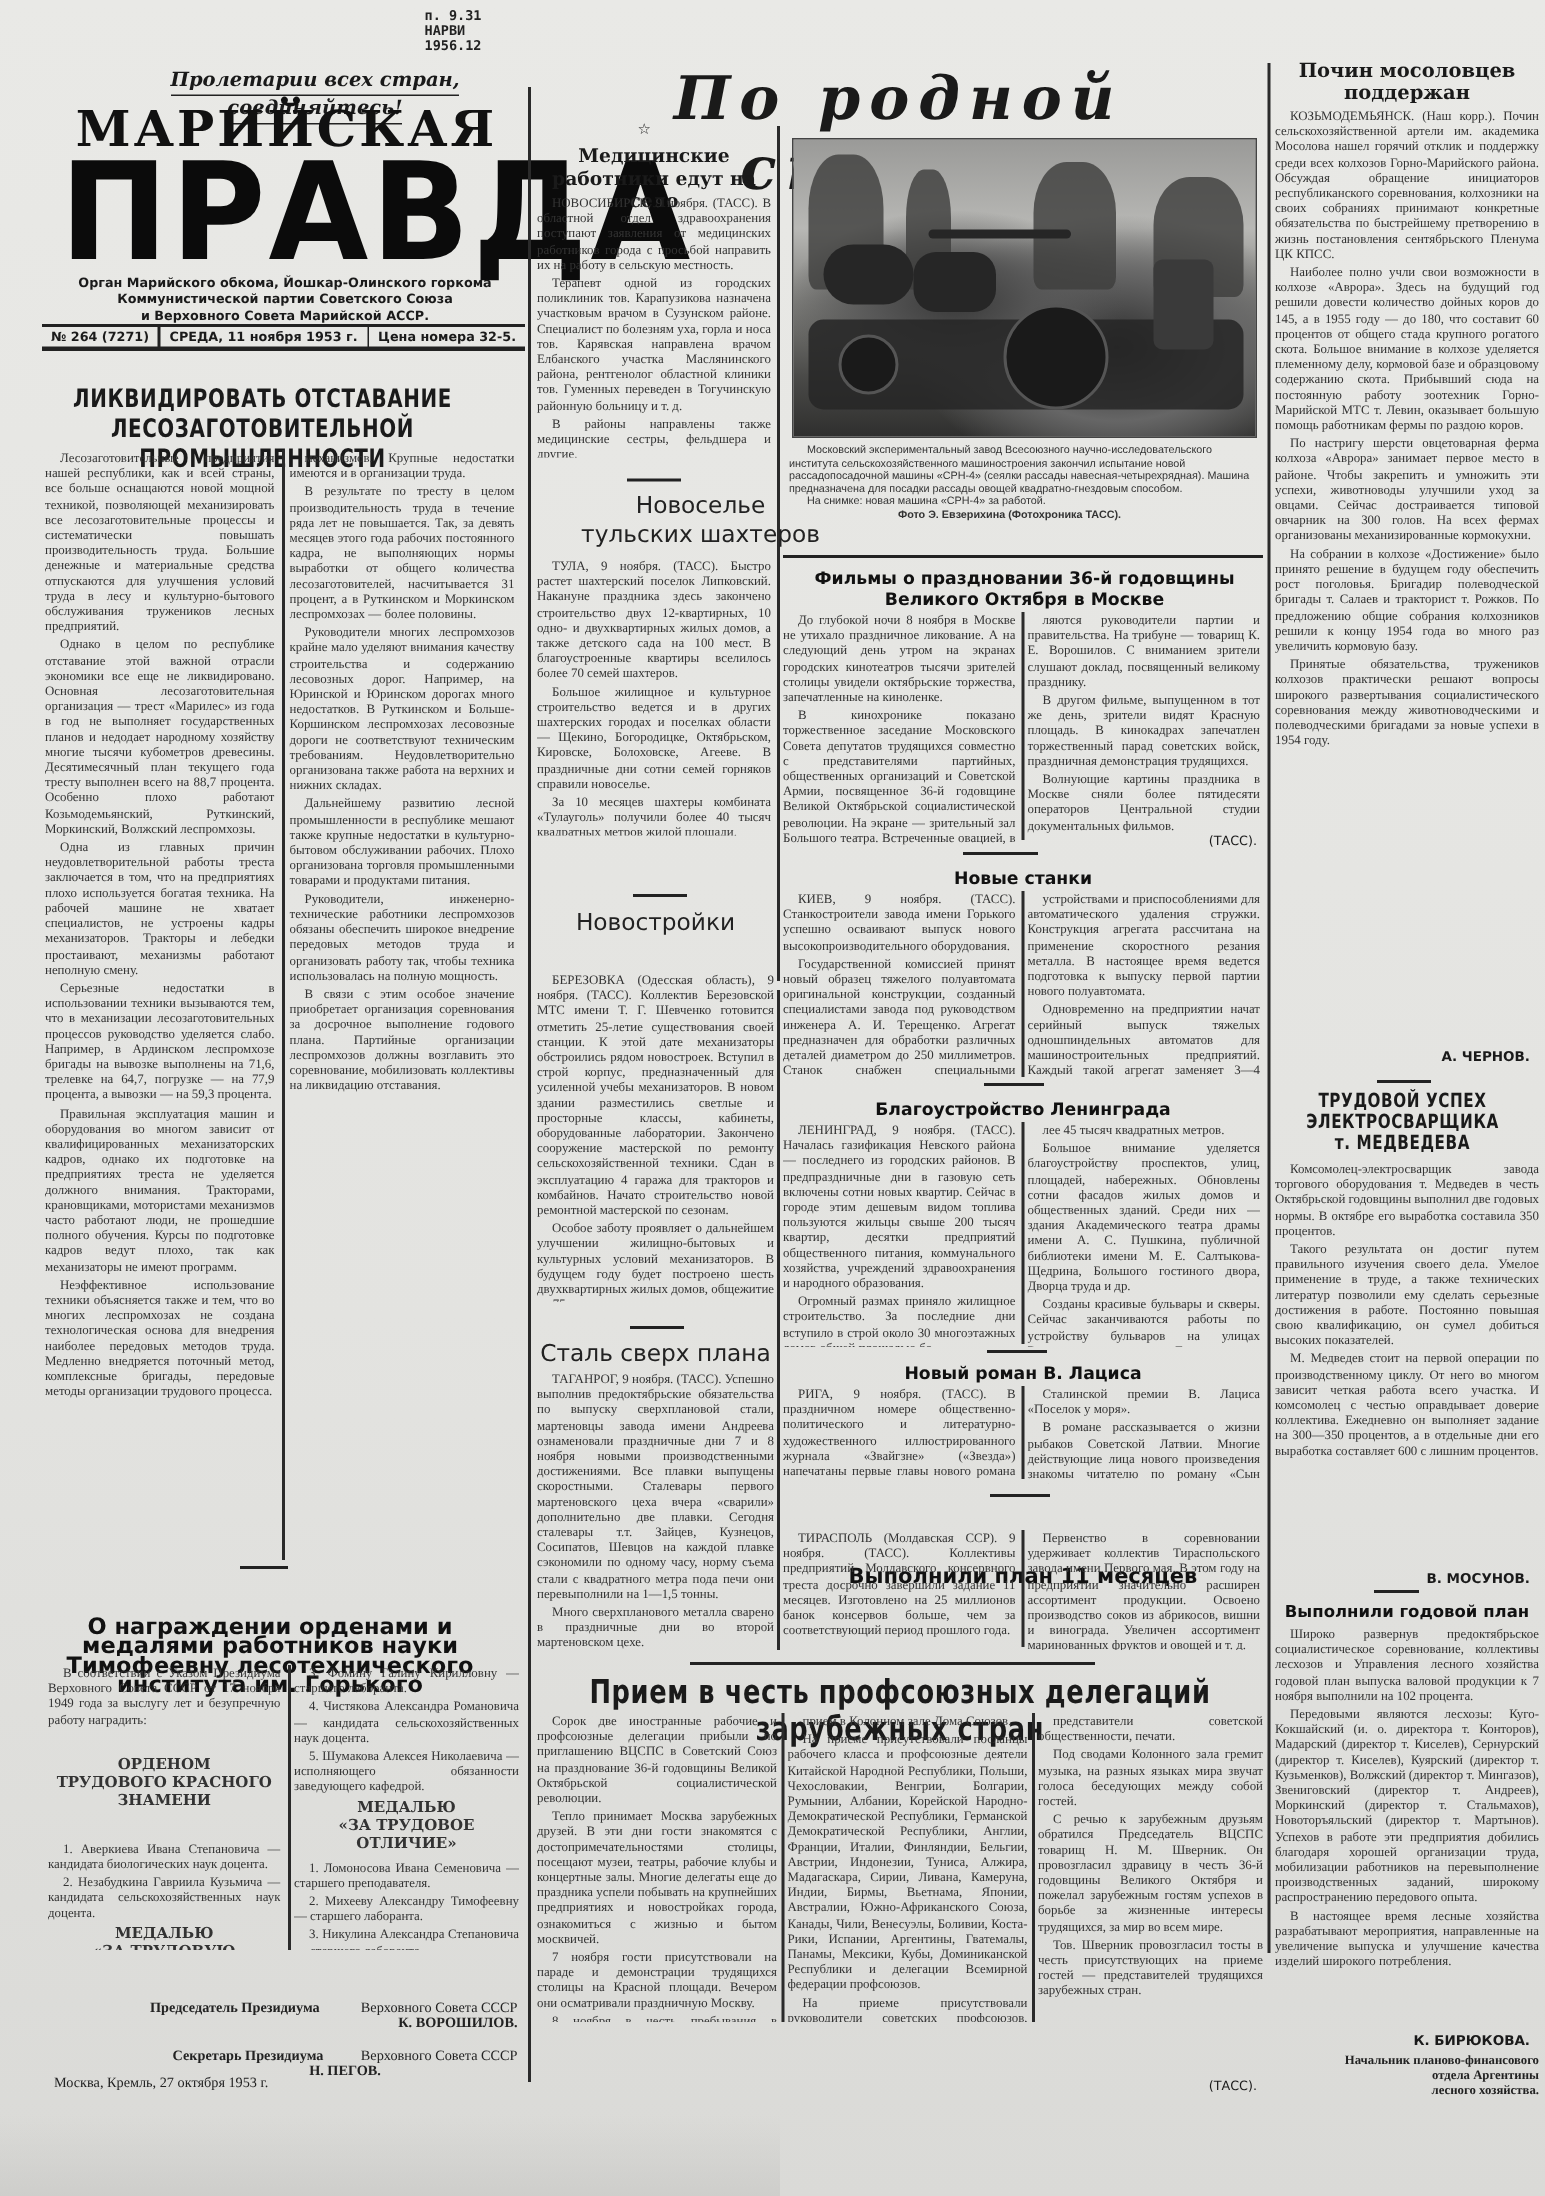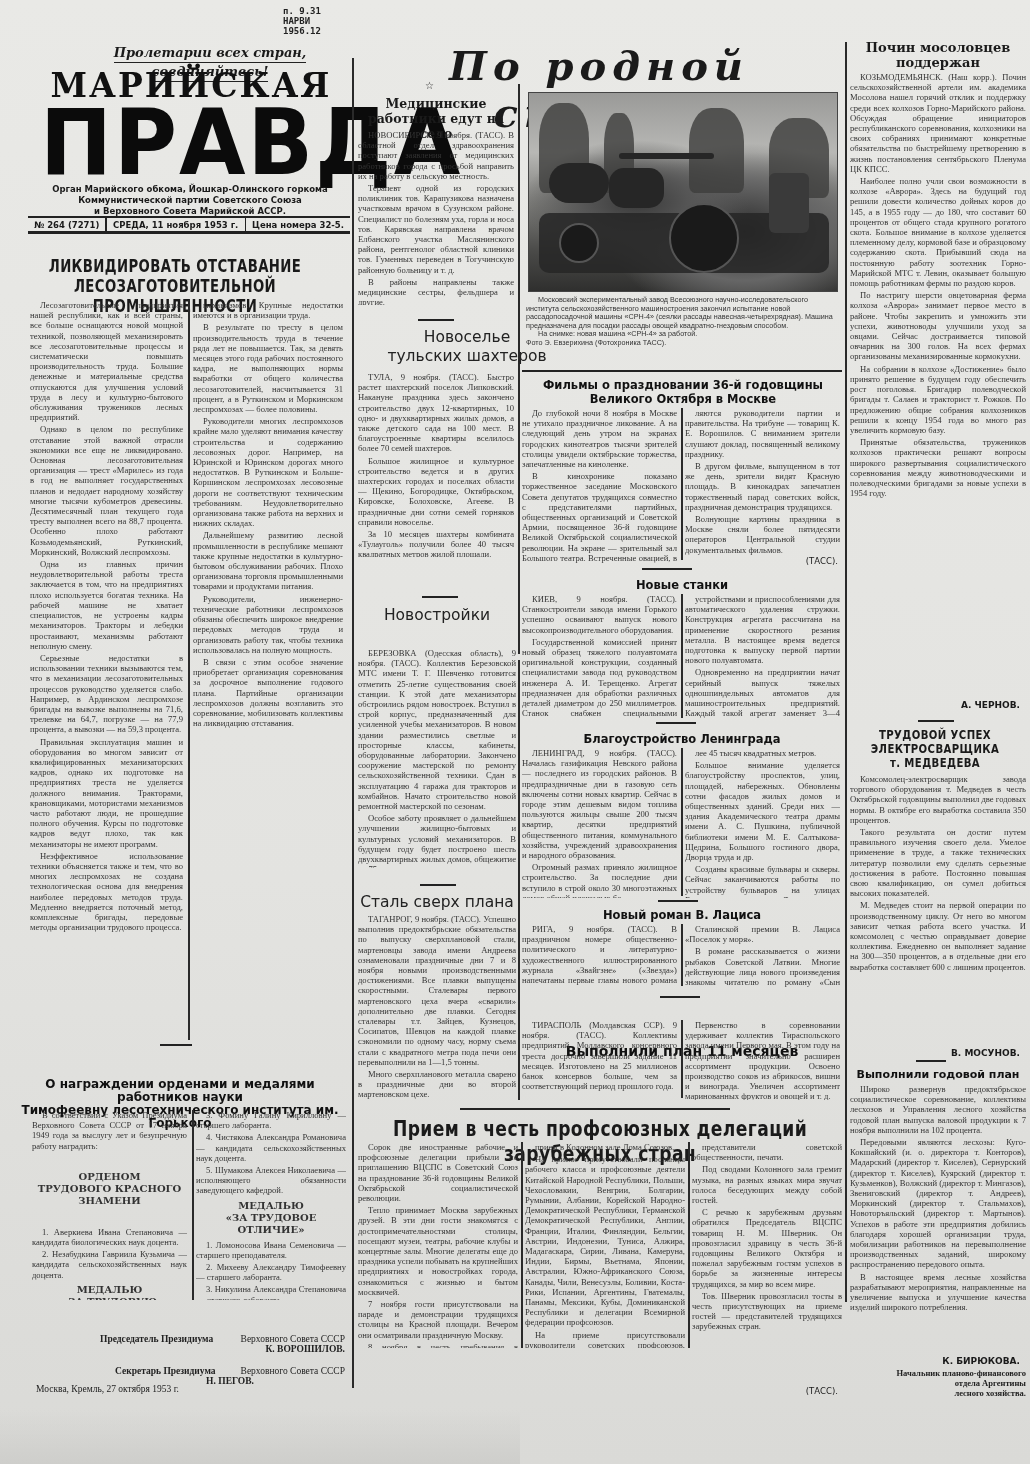--- a/index.html
+++ b/index.html
@@ -97,21 +97,21 @@
   <div class="abs body-text" style="left:193px;top:300px;width:150px;height:750px;">
     <p>механизмов. Крупные недостатки имеются и в организации труда.</p>
     <p>В результате по тресту в целом производительность труда в течение ряда лет не повышается. Так, за девять месяцев этого года рабочих постоянного кадра, не выполняющих нормы выработки от общего количества лесозаготовителей, насчитывается 31 процент, а в Руткинском и Моркинском леспромхозах — более половины.</p>
     <p>Руководители многих леспромхозов крайне мало уделяют внимания качеству строительства и содержанию лесовозных дорог. Например, на Юринской и Юринском дорогах много недостатков. В Руткинском и Больше-Коршинском леспромхозах лесовозные дороги не соответствуют техническим требованиям. Неудовлетворительно организована также работа на верхних и нижних складах.</p>
     <p>Дальнейшему развитию лесной промышленности в республике мешают также крупные недостатки в культурно-бытовом обслуживании рабочих. Плохо организована торговля промышленными товарами и продуктами питания.</p>
     <p>Руководители, инженерно-технические работники леспромхозов обязаны обеспечить широкое внедрение передовых методов труда и организовать работу так, чтобы техника использовалась на полную мощность.</p>
     <p>В связи с этим особое значение приобретает организация соревнования за досрочное выполнение годового плана. Партийные организации леспромхозов должны возглавить это соревнование, мобилизовать коллективы на ликвидацию отставания.</p>
   </div>
 
   <div class="abs" style="left:160px;top:1044px;width:32px;height:2px;background:#222;"></div>
-  <div class="abs head-bold" style="left:20px;top:1078px;width:320px;font-size:12px;line-height:13px;">
+  <div class="abs head-bold" style="left:20px;top:1078px;width:320px;font-size:15px;line-height:13px;">
     <div>О награждении орденами и медалями работников науки</div>
     <div>Тимофеевну лесотехнического института им. Горького</div>
   </div>
   <div class="abs body-text" style="left:32px;top:1110px;width:155px;height:190px;">
     <p>В соответствии с Указом Президиума Верховного Совета СССР от 17 ноября 1949 года за выслугу лет и безупречную работу наградить:</p>
     <div class="award-head" style="margin:20px 0;">
       <div>ОРДЕНОМ</div>
       <div>ТРУДОВОГО КРАСНОГО</div>
       <div>ЗНАМЕНИ</div>
     </div>
@@ -177,21 +177,21 @@
     <div class="photo-machine" style="left:90px;top:60px;width:95px;height:6px;"></div>
     <div class="photo-machine" style="left:80px;top:75px;width:55px;height:40px;border-radius:15px;"></div>
     <div class="photo-machine" style="left:10px;top:120px;width:290px;height:60px;border-radius:10px;opacity:.85;"></div>
     <div class="photo-wheel" style="left:140px;top:110px;width:70px;height:70px;"></div>
     <div class="photo-wheel" style="left:30px;top:130px;width:40px;height:40px;"></div>
     <div class="photo-machine" style="left:240px;top:80px;width:40px;height:60px;background:#3a3a3a;"></div>
   </div>
   <div class="abs caption" style="left:526px;top:296px;width:314px;">
     <div style="text-indent:12px;">Московский экспериментальный завод Всесоюзного научно-исследовательского института сельскохозяйственного машиностроения закончил испытание новой рассадопосадочной машины «СРН-4» (сеялки рассады навесная-четырехрядная). Машина предназначена для посадки рассады овощей квадратно-гнездовым способом.</div>
     <div style="text-indent:12px;">На снимке: новая машина «СРН-4» за работой.</div>
-    <div style="text-align:left;padding-right:20px;">Фото Э. Евзерихина (Фотохроника ТАСС).</div>
+    <div style="text-align:center;padding-right:20px;font-weight:bold;">Фото Э. Евзерихина (Фотохроника ТАСС).</div>
   </div>
   <div class="hrule" style="left:522px;top:370px;width:320px;height:1.5px;"></div>
 
   <div class="shortrule" style="left:418px;top:319px;"></div>
   <div class="abs head-light" style="left:356px;top:328px;width:160px;font-size:15.5px;line-height:19px;margin-left:31px;">Новоселье тульских шахтеров</div>
   <div class="abs body-text" style="left:358px;top:372px;width:156px;height:185px;">
     <p>ТУЛА, 9 ноября. (ТАСС). Быстро растет шахтерский поселок Липковский. Накануне праздника здесь закончено строительство двух 12-квартирных, 10 одно- и двухквартирных жилых домов, а также детского сада на 100 мест. В благоустроенные квартиры вселилось более 70 семей шахтеров.</p>
     <p>Большое жилищное и культурное строительство ведется и в других шахтерских городах и поселках области — Щекино, Богородицке, Октябрьском, Кировске, Болоховске, Агееве. В праздничные дни сотни семей горняков справили новоселье.</p>
     <p>За 10 месяцев шахтеры комбината «Тулауголь» получили более 40 тысяч квадратных метров жилой площади.</p>
   </div>

